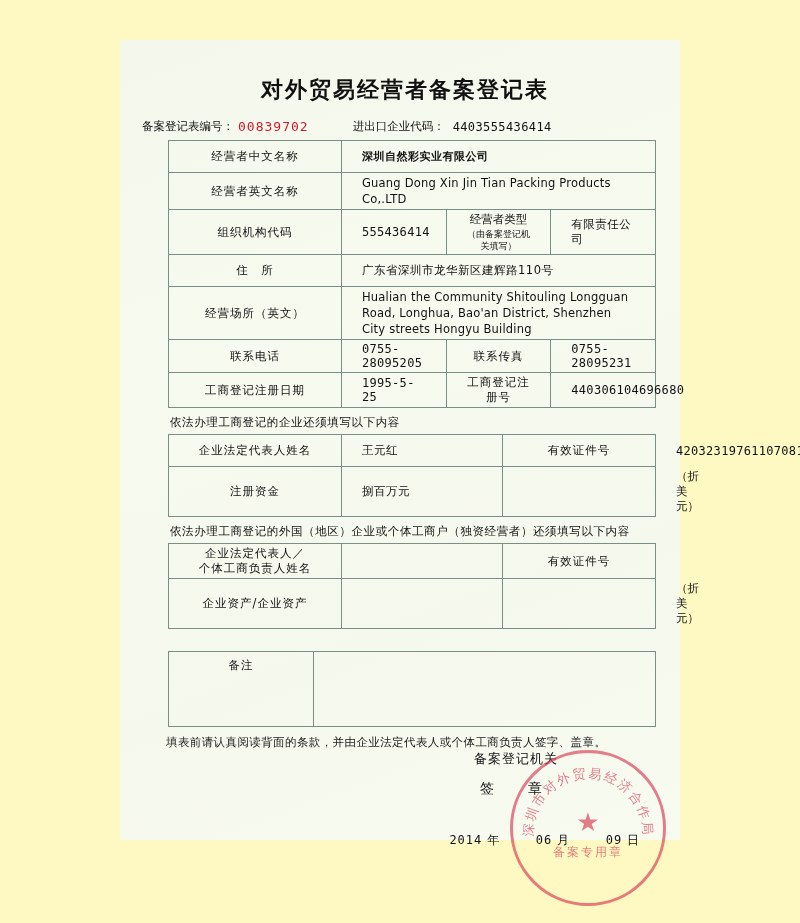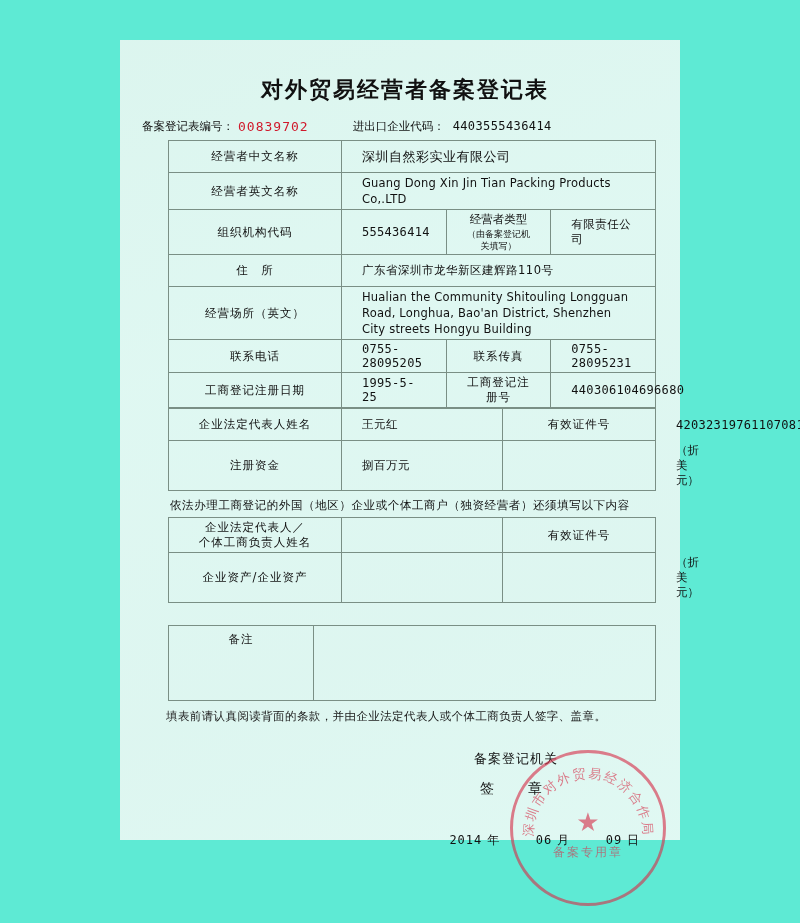--- a/index.html
+++ b/index.html
@@ -16,21 +16,21 @@
     overflow: hidden;
   }
 
   
   #doc {
     position: absolute;
     left: 0;
     top: 0;
     width: 800px;
     height: 923px;
-    background: #5eead4;
+    background: #fef9c3;
   }
 
   
   .paper-tint {
     position: absolute;
     left: 120px;
     top: 40px;
     width: 560px;
     height: 800px;
     background: linear-gradient(160deg, #f2f7f3 0%, #f6faf7 35%, #f4f8f5 70%, #f7fbf8 100%);
@@ -66,21 +66,21 @@
   .topline .num {
     color: #d0192b;
     font-family: "DejaVu Sans Mono", monospace;
     font-size: 13px;
     letter-spacing: 1px;
     margin-left: 4px;
   }
   .topline .right {
     margin-left: 44px;
     display: flex;
-    align-items: flex-start;
+    align-items: center;
   }
   .topline .val {
     margin-left: 8px;
     font-family: "DejaVu Sans Mono", monospace;
     font-size: 12px;
     color: #111;
     letter-spacing: .4px;
   }
 
   table.form {
@@ -108,22 +108,22 @@
     font-family: "DejaVu Sans", sans-serif;
     padding-left: 14px;
     letter-spacing: .5px;
   }
   td.val.mono {
     font-family: "DejaVu Sans Mono", monospace;
     font-size: 12px;
     letter-spacing: .3px;
   }
   td.val.big {
-    font-size: 13px;
-    font-weight: normal;
+    font-size: 11px;
+    font-weight: bold;
   }
   td.small {
     font-size: 9.5px;
     line-height: 1.35;
     text-align: center;
   }
   td.eng {
     font-family: "Liberation Sans", sans-serif;
     font-size: 10px;
     letter-spacing: .2px;
@@ -318,20 +318,21 @@
       </tr>
       <tr>
         <td class="lbl">工商登记注册日期</td>
         <td class="val mono">1995-5-25</td>
         <td class="lbl narrow">工商登记注册号</td>
         <td class="val mono">440306104696680</td>
       </tr>
     </tbody>
       </table>
 
+    <div class="section-note">依法办理工商登记的企业还须填写以下内容</div>
 
     <table class="form">
       <tbody>
           <tr>
         <td class="lbl">企业法定代表人姓名</td>
         <td class="val" style="width:120px">王元红</td>
         <td class="lbl narrow">有效证件号</td>
         <td class="val mono">420323197611070819</td>
       </tr>
       <tr>

